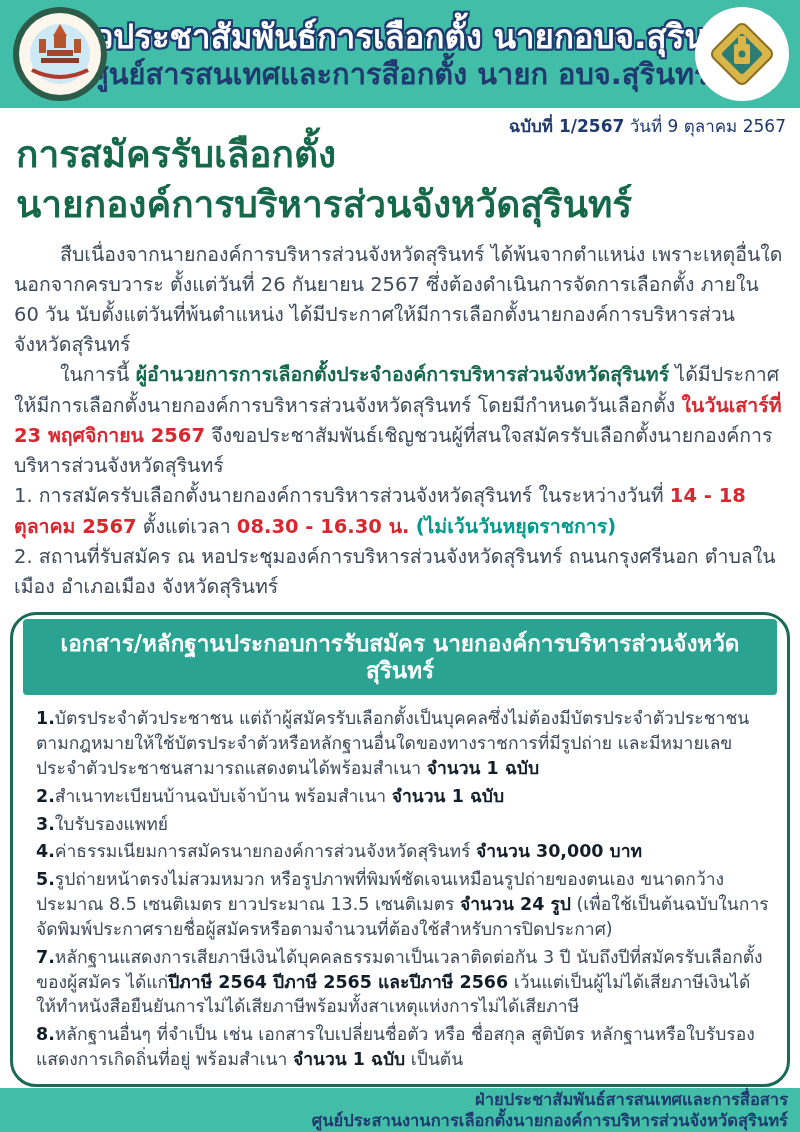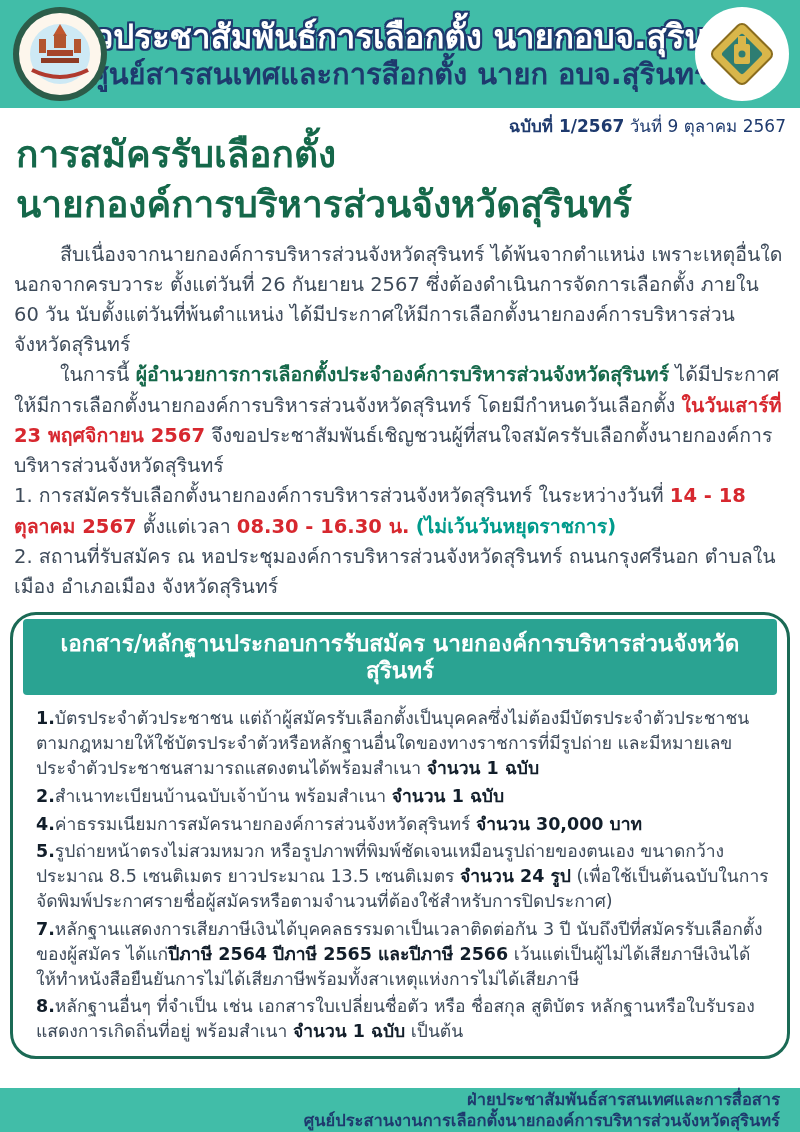--- a/index.html
+++ b/index.html
@@ -48,21 +48,21 @@
   .req-header{
     background:var(--c-boxheader); border-radius:4px; margin:0 -2px; padding:11px 8px;
     text-align:center; color:#ffffff; font-weight:800; font-size:22.5px; line-height:1.2;
   }
   .req-items{ padding-top:8px; }
   .req-item{ font-size:17.5px; line-height:1.42; color:var(--c-bodytext); margin-top:3px;margin-left:11px; }
   
   .bottom-bar{
     position:absolute; left:0; right:0; bottom:0; height:44px; background:var(--c-banner);
     display:flex; flex-direction:column; align-items:flex-end; justify-content:center;
-    padding-right:20px; color:var(--c-navy); font-weight:700; font-size:16.5px; line-height:1.3;
+    padding-right:12px; color:var(--c-navy); font-weight:700; font-size:16.5px; line-height:1.3;
   }
 </style>
 </head>
 <body>
 
 <div class="banner">
   <span class="logo left">
     <svg viewBox="0 0 96 96" width="96" height="96">
       <circle cx="48" cy="48" r="47" fill="#2c5c49"></circle>
       <circle cx="48" cy="48" r="41" fill="#fdf6ec"></circle>
@@ -108,20 +108,21 @@
   <p class="indent"><span>ในการนี้ </span><span class="seg-g">ผู้อำนวยการการเลือกตั้งประจำองค์การบริหารส่วนจังหวัดสุรินทร์</span><span> ได้มีประกาศให้มีการเลือกตั้งนายกองค์การบริหารส่วนจังหวัดสุรินทร์ โดยมีกำหนดวันเลือกตั้ง </span><span class="seg-r">ในวันเสาร์ที่ 23 พฤศจิกายน 2567</span><span> จึงขอประชาสัมพันธ์เชิญชวนผู้ที่สนใจสมัครรับเลือกตั้งนายกองค์การบริหารส่วนจังหวัดสุรินทร์</span></p>
   <p><span>1.  การสมัครรับเลือกตั้งนายกองค์การบริหารส่วนจังหวัดสุรินทร์ ในระหว่างวันที่ </span><span class="seg-r">14 - 18 ตุลาคม 2567</span><span> ตั้งแต่เวลา </span><span class="seg-r">08.30 - 16.30 น.</span><span> </span><span class="seg-t">(ไม่เว้นวันหยุดราชการ)</span></p>
   <p>2.  สถานที่รับสมัคร ณ หอประชุมองค์การบริหารส่วนจังหวัดสุรินทร์ ถนนกรุงศรีนอก ตำบลในเมือง อำเภอเมือง จังหวัดสุรินทร์</p>
 </div>
 
 <div class="req-box">
   <div class="req-header">เอกสาร/หลักฐานประกอบการรับสมัคร นายกองค์การบริหารส่วนจังหวัดสุรินทร์</div>
   <div class="req-items">
       <div class="req-item"><span class="seg-b">1.</span><span>บัตรประจำตัวประชาชน  แต่ถ้าผู้สมัครรับเลือกตั้งเป็นบุคคลซึ่งไม่ต้องมีบัตรประจำตัวประชาชนตามกฎหมายให้ใช้บัตรประจำตัวหรือหลักฐานอื่นใดของทางราชการที่มีรูปถ่าย และมีหมายเลขประจำตัวประชาชนสามารถแสดงตนได้พร้อมสำเนา </span><span class="seg-b">จำนวน 1 ฉบับ</span></div>
       <div class="req-item"><span class="seg-b">2.</span><span>สำเนาทะเบียนบ้านฉบับเจ้าบ้าน พร้อมสำเนา </span><span class="seg-b">จำนวน 1 ฉบับ</span></div>
+      <div class="req-item"><span class="seg-b">3.</span><span>ใบรับรองแพทย์</span></div>
       <div class="req-item"><span class="seg-b">4.</span><span>ค่าธรรมเนียมการสมัครนายกองค์การส่วนจังหวัดสุรินทร์ </span><span class="seg-b">จำนวน 30,000 บาท</span></div>
       <div class="req-item"><span class="seg-b">5.</span><span>รูปถ่ายหน้าตรงไม่สวมหมวก หรือรูปภาพที่พิมพ์ชัดเจนเหมือนรูปถ่ายของตนเอง ขนาดกว้างประมาณ 8.5 เซนติเมตร ยาวประมาณ 13.5 เซนติเมตร </span><span class="seg-b">จำนวน 24 รูป</span><span> (เพื่อใช้เป็นต้นฉบับในการจัดพิมพ์ประกาศรายชื่อผู้สมัครหรือตามจำนวนที่ต้องใช้สำหรับการปิดประกาศ)</span></div>
       <div class="req-item"><span class="seg-b">7.</span><span>หลักฐานแสดงการเสียภาษีเงินได้บุคคลธรรมดาเป็นเวลาติดต่อกัน 3 ปี นับถึงปีที่สมัครรับเลือกตั้งของผู้สมัคร ได้แก่</span><span class="seg-b">ปีภาษี 2564 ปีภาษี 2565 และปีภาษี 2566</span><span> เว้นแต่เป็นผู้ไม่ได้เสียภาษีเงินได้ ให้ทำหนังสือยืนยันการไม่ได้เสียภาษีพร้อมทั้งสาเหตุแห่งการไม่ได้เสียภาษี</span></div>
       <div class="req-item"><span class="seg-b">8.</span><span>หลักฐานอื่นๆ ที่จำเป็น เช่น เอกสารใบเปลี่ยนชื่อตัว หรือ ชื่อสกุล สูติบัตร หลักฐานหรือใบรับรองแสดงการเกิดถิ่นที่อยู่ พร้อมสำเนา </span><span class="seg-b">จำนวน 1 ฉบับ</span><span> เป็นต้น</span></div>
     </div>
 </div>
 
 <div class="bottom-bar">
   <div>ฝ่ายประชาสัมพันธ์สารสนเทศและการสื่อสาร</div>
   <div>ศูนย์ประสานงานการเลือกตั้งนายกองค์การบริหารส่วนจังหวัดสุรินทร์</div>

